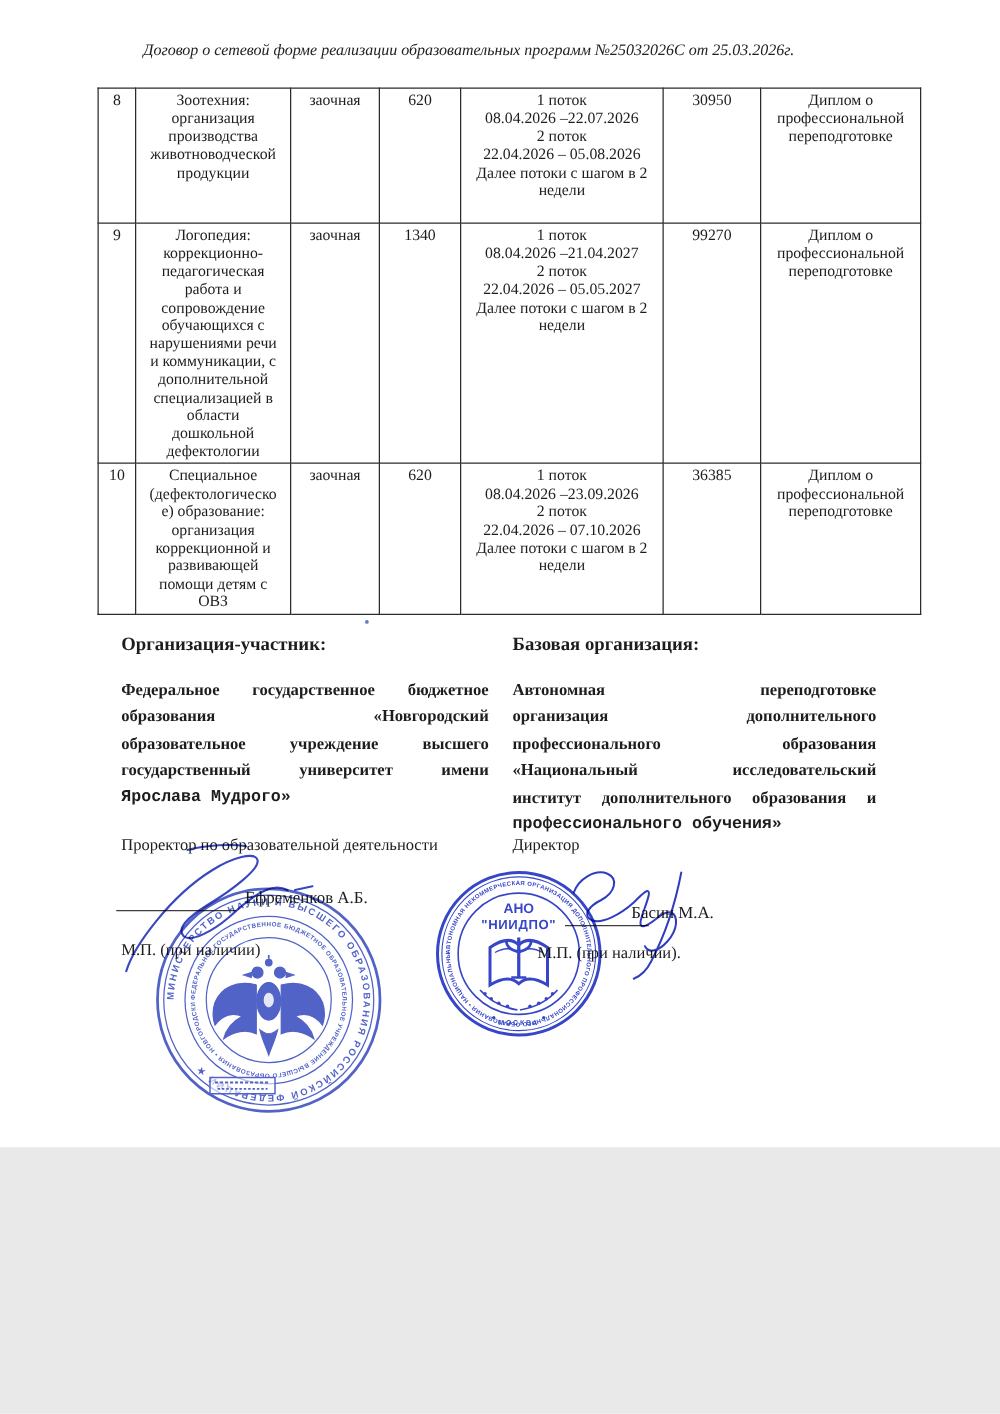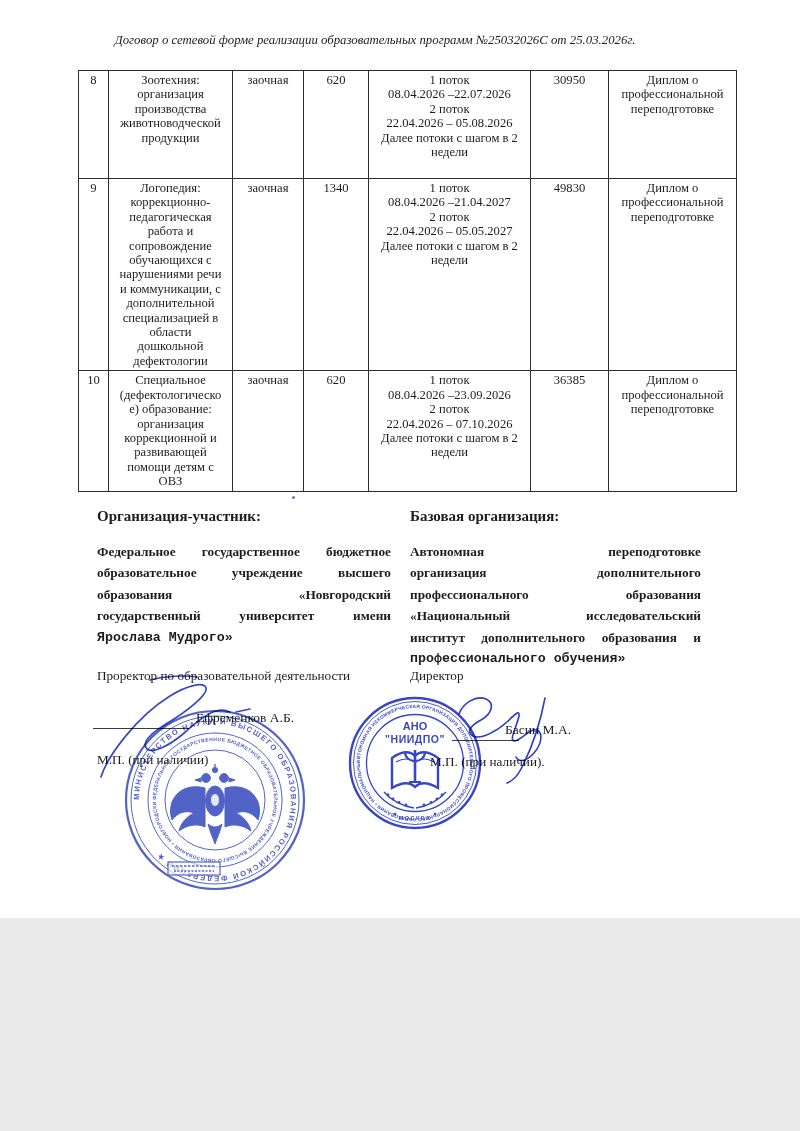--- a/index.html
+++ b/index.html
@@ -91,21 +91,21 @@
 дошкольной
 дефектологии</td>
             <td>заочная</td>
             <td>1340</td>
             <td>1 поток
 08.04.2026 –21.04.2027
 2 поток
 22.04.2026 – 05.05.2027
 Далее потоки с шагом в 2
 недели</td>
-            <td>49830</td>
+            <td>99270</td>
             <td>Диплом о
 профессиональной
 переподготовке</td>
           </tr>
           <tr style="height: 119px;">
             <td>10</td>
             <td>Специальное
 (дефектологическо
 е) образование:
 организация
@@ -130,22 +130,22 @@
     </table>
   </div>
 
   <div class="abs dot" style="top:496px;left:292px;"></div>
 
   <div class="abs org-label" style="top:508px;left:97px;">Организация-участник:</div>
   <div class="abs org-label" style="top:508px;left:410px;">Базовая организация:</div>
 
   <div class="abs org-name" style="top:541px;left:97px;width:294px;">
       <div class="jline">Федеральное государственное бюджетное</div>
+      <div class="jline">образования «Новгородский</div>
       <div class="jline">образовательное учреждение высшего</div>
-      <div class="jline">образования «Новгородский</div>
       <div class="jline">государственный университет имени</div>
       <div class="jline last">Ярослава Мудрого»</div>
     </div>
   <div class="abs org-name" style="top:541px;left:410px;width:291px;">
       <div class="jline">Автономная переподготовке</div>
       <div class="jline">организация дополнительного</div>
       <div class="jline">профессионального образования</div>
       <div class="jline">«Национальный исследовательский</div>
       <div class="jline">институт дополнительного образования и</div>
       <div class="jline last">профессионального обучения»</div>

